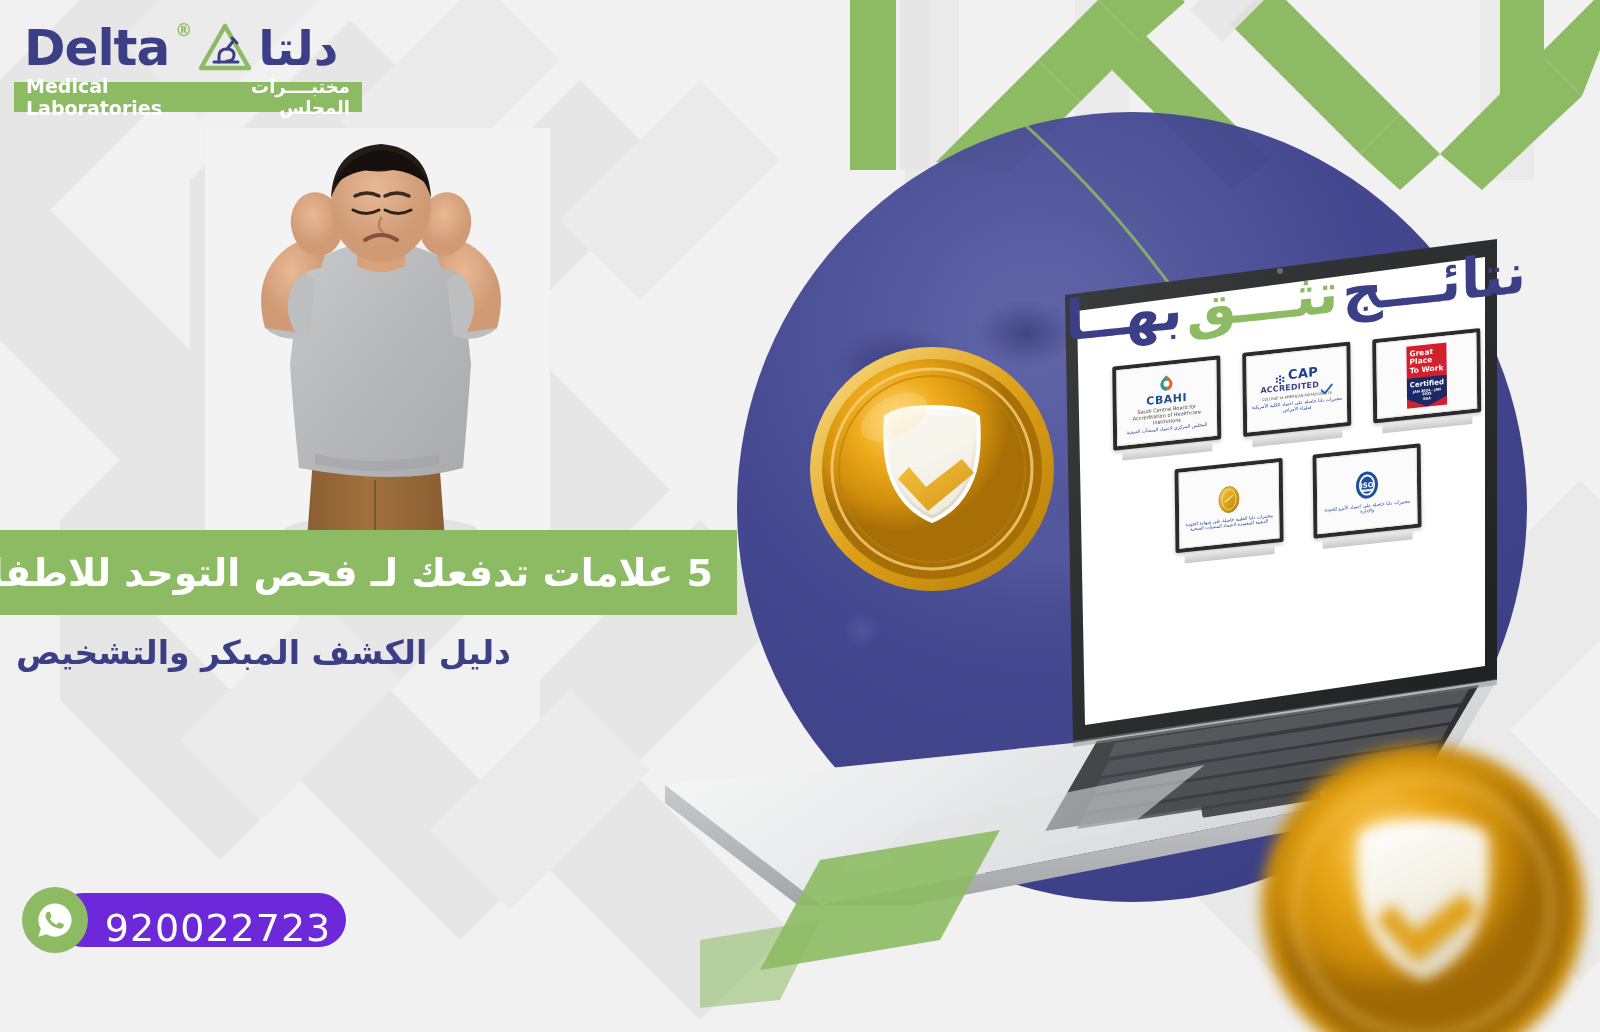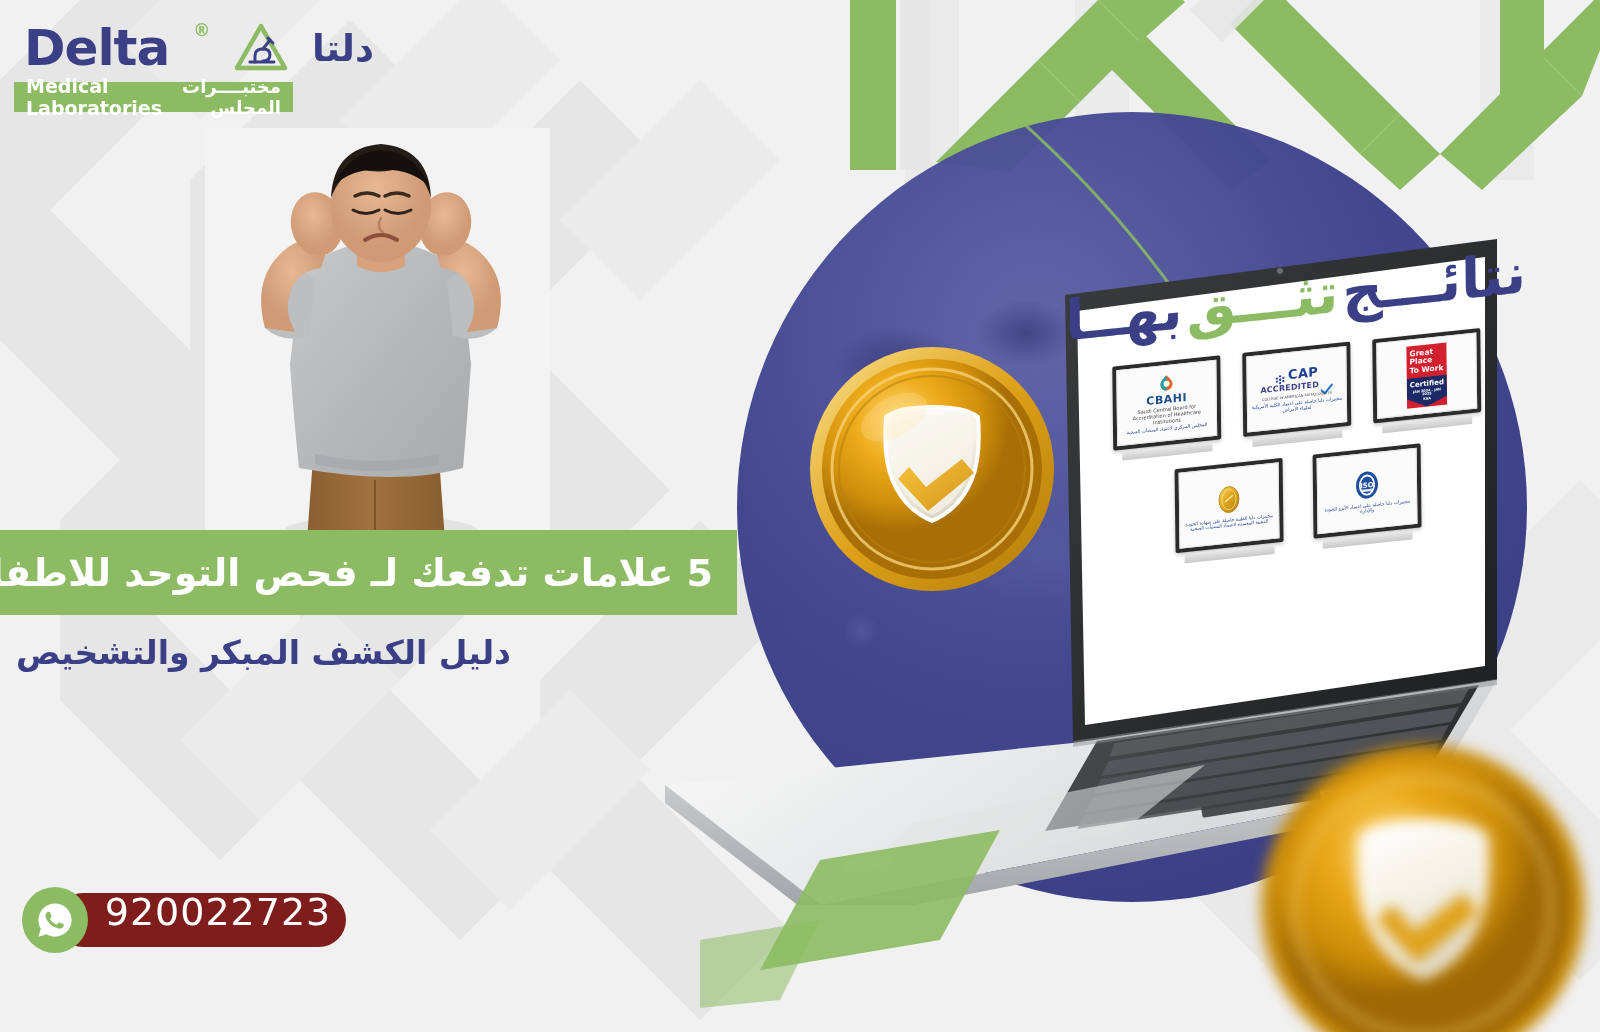--- a/index.html
+++ b/index.html
@@ -66,49 +66,49 @@
   }
 
   .subheadline{
     position:absolute; left:0; top:620px; width:700px; height:64px;
     display:flex; align-items:center; justify-content:flex-end; padding-right:85px;
     color:#3b3f86; font-size:33px; font-weight:700; direction:rtl; white-space:nowrap;padding-left:16px;
   }
 
   
   .logo{ position:absolute; left:14px; top:16px; width:360px; height:100px; }
-  .logo-row1{ display:flex; align-items:center; height:64px; gap:24px; padding-left:10px; }
+  .logo-row1{ display:flex; align-items:center; height:64px; gap:6px; padding-left:10px; }
   .logo-latin{
     color:#3b3f86; font-size:50px; font-weight:700; line-height:1;
     font-family:"DejaVu Sans","Liberation Sans",sans-serif; letter-spacing:-1px;
   }
   .logo-reg{ color:#8cbb63; font-size:17px; font-weight:700; align-self:flex-start; margin-top:4px; }
   .logo-mark{ width:54px; height:52px; }
   .logo-mark svg{ width:100%; height:100%; display:block; }
   .logo-arabic{
-    color:#3b3f86; font-size:37px; font-weight:700; direction:rtl; line-height:1;
+    color:#3b3f86; font-size:48px; font-weight:700; direction:rtl; line-height:1;
     font-family:"DejaVu Sans","Liberation Sans",sans-serif;
   }
   .logo-strip{
-    margin-top:2px; background:#8cbb63; height:30px; width:279px;
+    margin-top:2px; background:#8cbb63; height:30px; width:348px;
     display:flex; align-items:center; justify-content:space-between; padding:0 12px;
   }
   .logo-strip-latin{ color:#fff; font-size:19px; font-weight:700; }
   .logo-strip-arabic{ color:#fff; font-size:18px; font-weight:700; direction:rtl; }
 
   
   .contact{ position:absolute; left:22px; top:893px; width:380px; height:112px; }
   .contact-caption{
     color:#3b3f86; font-size:24px; font-weight:700; direction:rtl;
     text-align:right; width:318px; margin-left:42px; margin-bottom:4px; white-space:nowrap;
   }
   .phone-pill{
     position:relative; margin-left:34px; width:290px; height:54px;
-    background:#7f1d1d; border-radius:27px;
-    display:flex; align-items:flex-start; justify-content:center; padding-left:34px;
+    background:#6d28d9; border-radius:27px;
+    display:flex; align-items:flex-end; justify-content:center; padding-left:34px;
   }
   .phone-number{ color:#fff; font-size:38px; font-weight:400; letter-spacing:1px; line-height:1; }
   .wa-icon{
     position:absolute; left:-34px; top:-6px; width:66px; height:66px; border-radius:50%;
     background:#8cbb63; display:flex; align-items:center; justify-content:center;
   }
   .wa-icon svg{ width:42px; height:42px; display:block; }
 
   
   .laptop{ position:absolute; left:645px; top:225px; width:860px; height:680px; }

